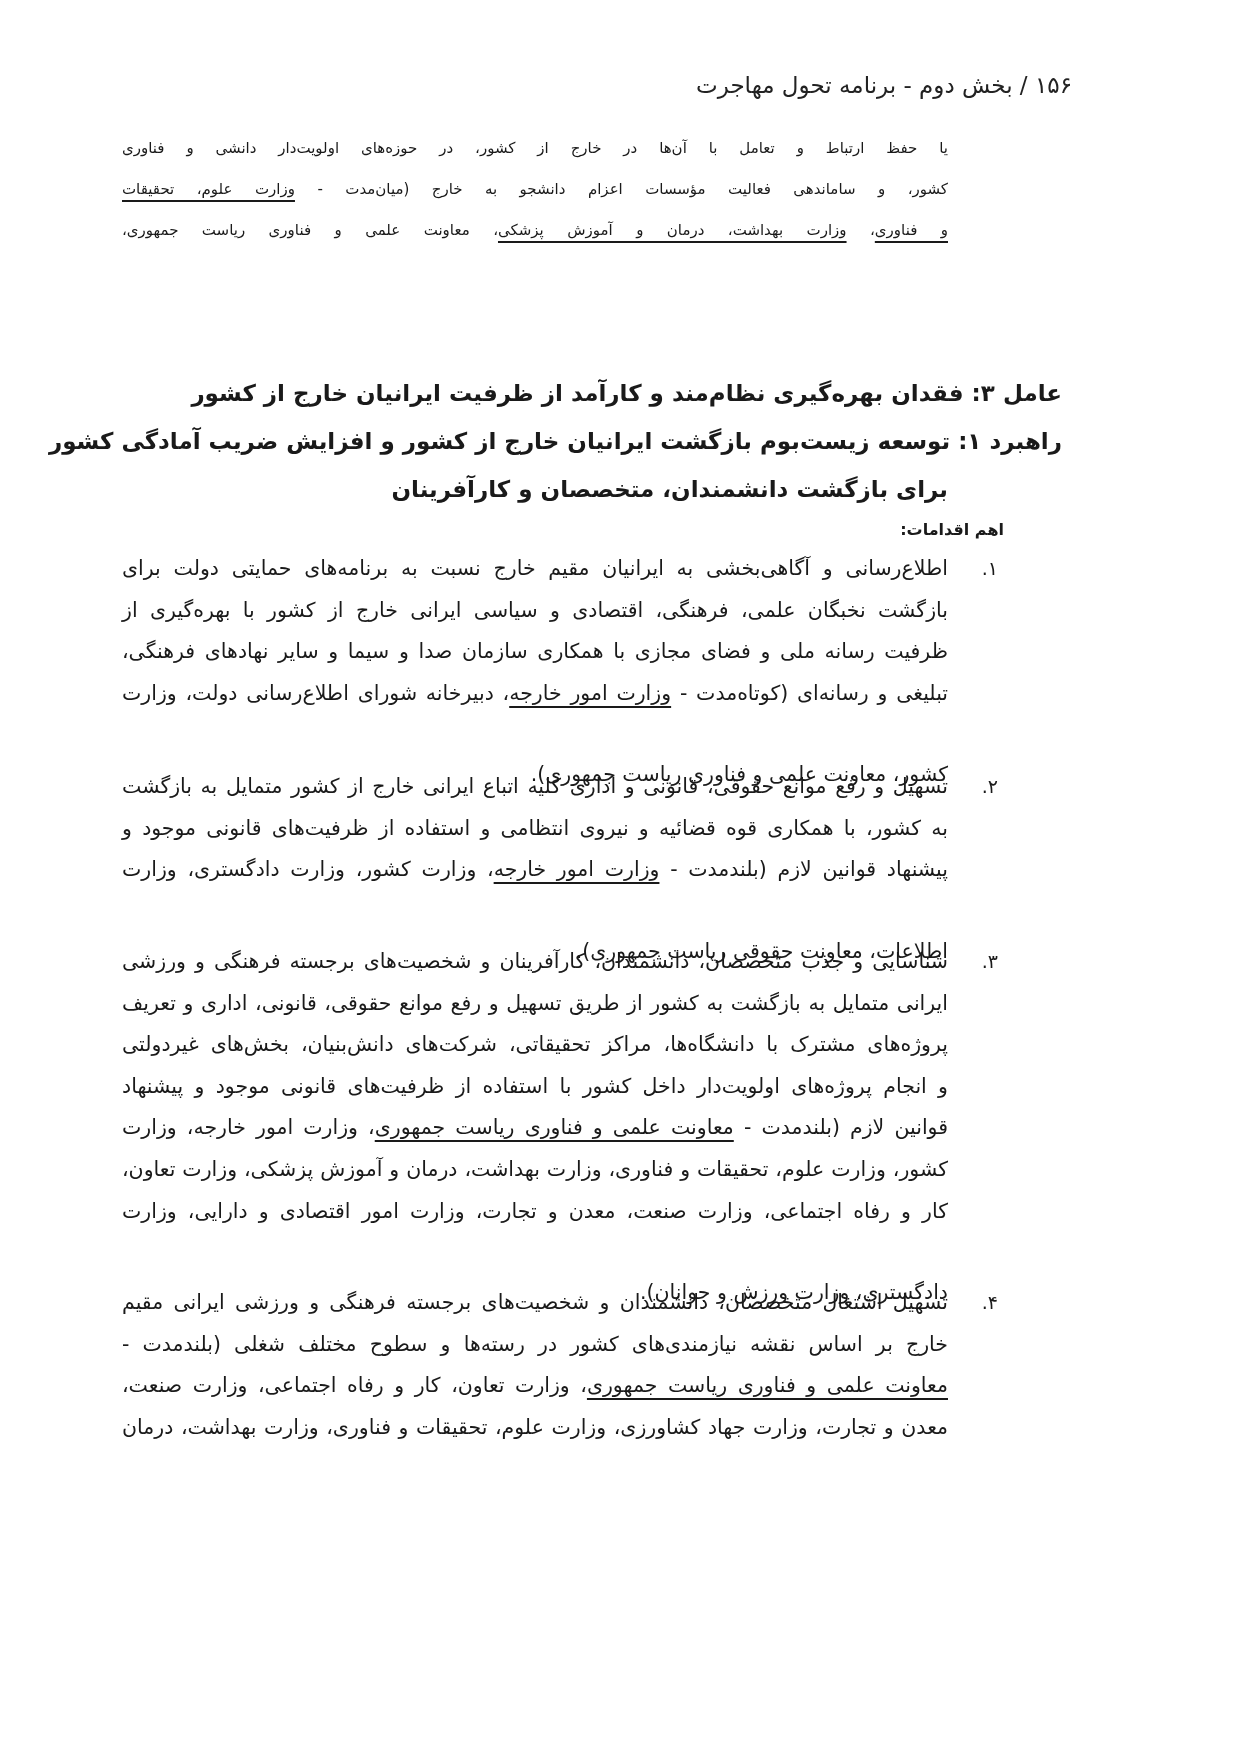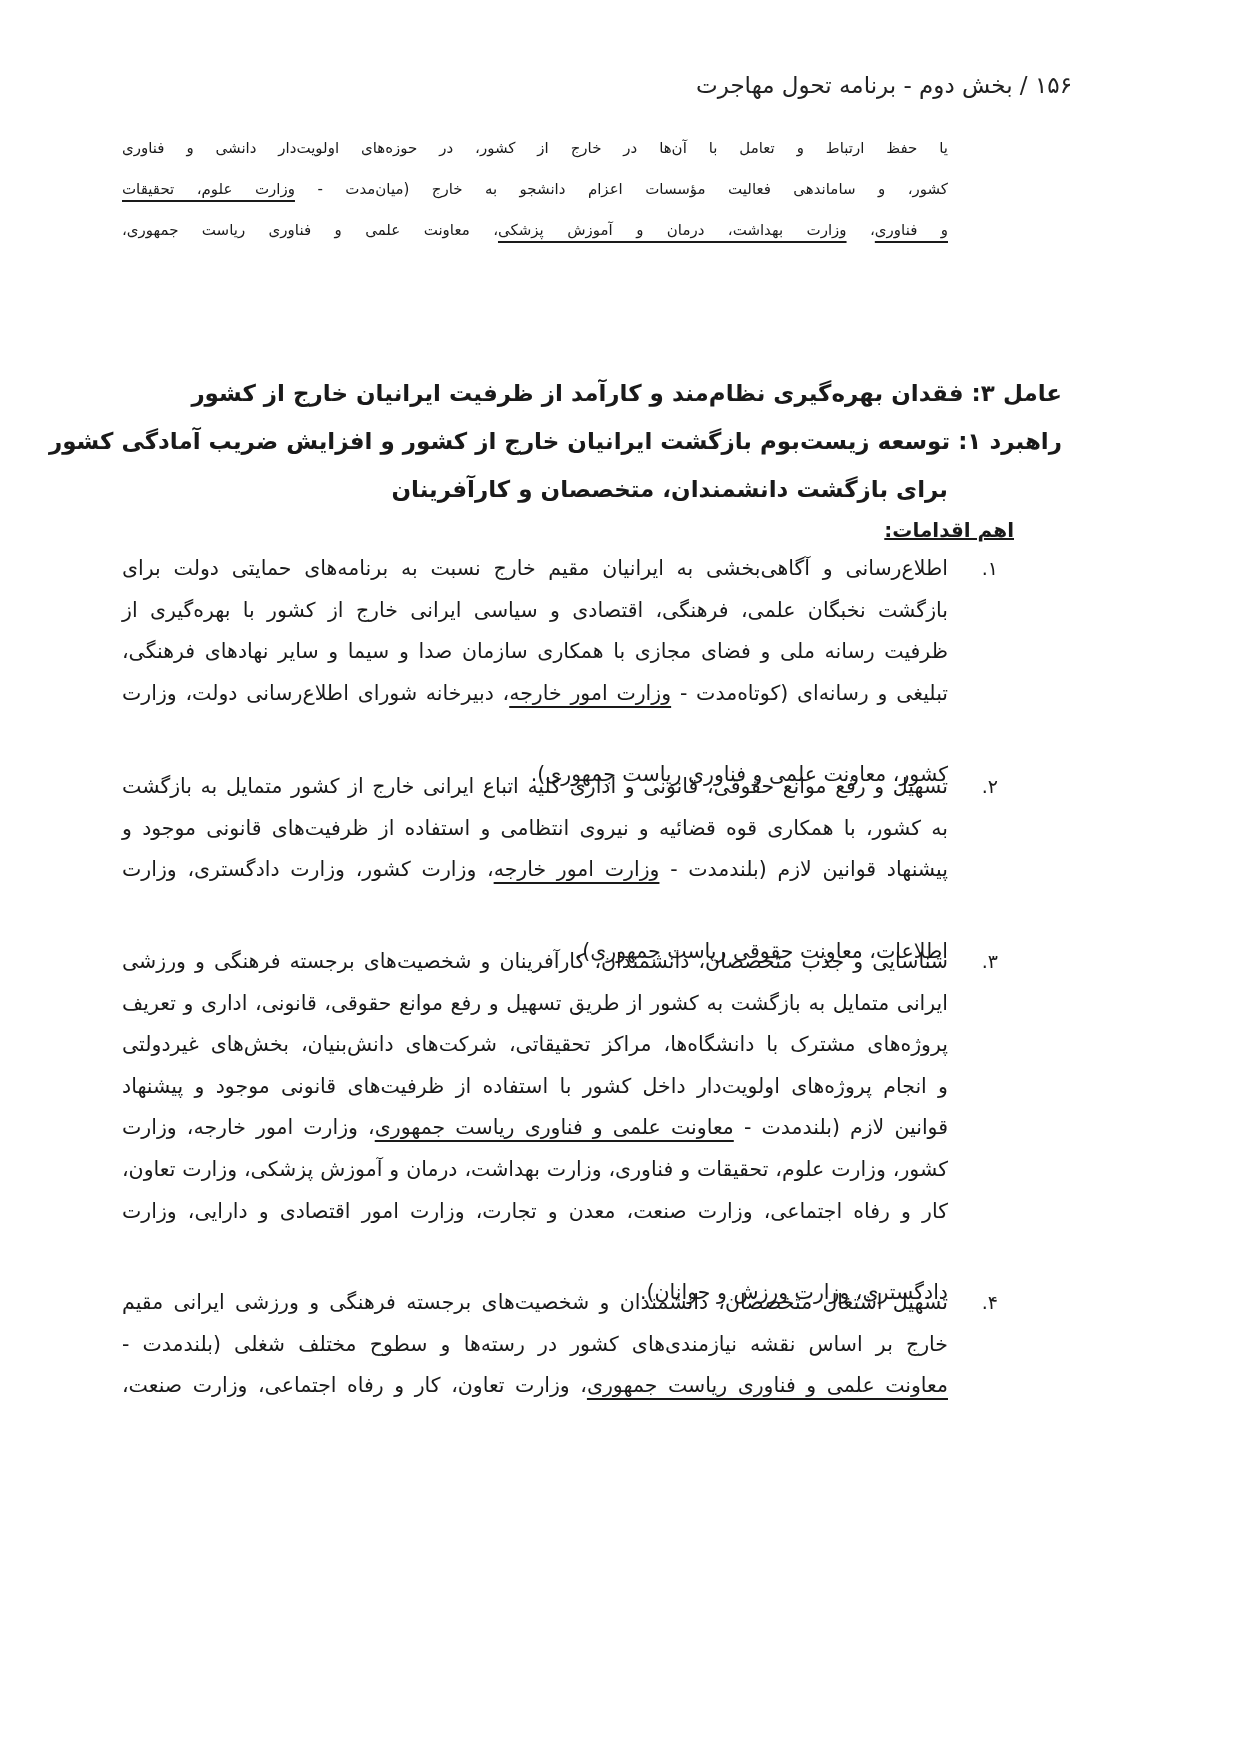--- a/index.html
+++ b/index.html
@@ -55,21 +55,21 @@
   .heading {
     position: absolute;
     font-weight: bold;
     font-size: 23px;
     line-height: 42px;
     white-space: nowrap;
   }
   .h-factor { top: 372px; right: 178px; }
   .h-strategy { top: 420px; right: 178px; }
   .h-strategy2 { top: 468px; right: 292px; text-align: right; }
-  .h-actions { top: 509px; right: 226px; font-size: 20px; text-decoration: underline; }
+  .h-actions { top: 509px; right: 236px; font-size: 16px; }
 
   .item {
     position: absolute;
     right: 292px;
     width: 826px;
     font-size: 20.5px;
     line-height: 41.6px;
   }
   .item .num {
     position: absolute;
@@ -132,15 +132,16 @@
       <span class="ln"><span>قوانین لازم (بلندمدت - </span><span class="u">معاونت علمی و فناوری ریاست جمهوری</span><span>، وزارت امور خارجه، وزارت</span></span>
       <span class="ln"><span>کشور، وزارت علوم، تحقیقات و فناوری، وزارت بهداشت، درمان و آموزش پزشکی، وزارت تعاون،</span></span>
       <span class="ln"><span>کار و رفاه اجتماعی، وزارت صنعت، معدن و تجارت، وزارت امور اقتصادی و دارایی، وزارت</span></span>
       <span class="ln last"><span>دادگستری، وزارت ورزش و جوانان).</span></span>
     </div>
   <div class="item" id="action-3" style="top:1282px;">
       <span class="num">۴.</span>
       <span class="ln"><span>تسهیل اشتغال متخصصان، دانشمندان و شخصیت‌های برجسته فرهنگی و ورزشی ایرانی مقیم</span></span>
       <span class="ln"><span>خارج بر اساس نقشه نیازمندی‌های کشور در رسته‌ها و سطوح مختلف شغلی (بلندمدت -</span></span>
       <span class="ln"><span class="u">معاونت علمی و فناوری ریاست جمهوری</span><span>، وزارت تعاون، کار و رفاه اجتماعی، وزارت صنعت،</span></span>
+      <span class="ln"><span>معدن و تجارت، وزارت جهاد کشاورزی، وزارت علوم، تحقیقات و فناوری، وزارت بهداشت، درمان</span></span>
     </div>
 
 </div>
 
 </body></html>

